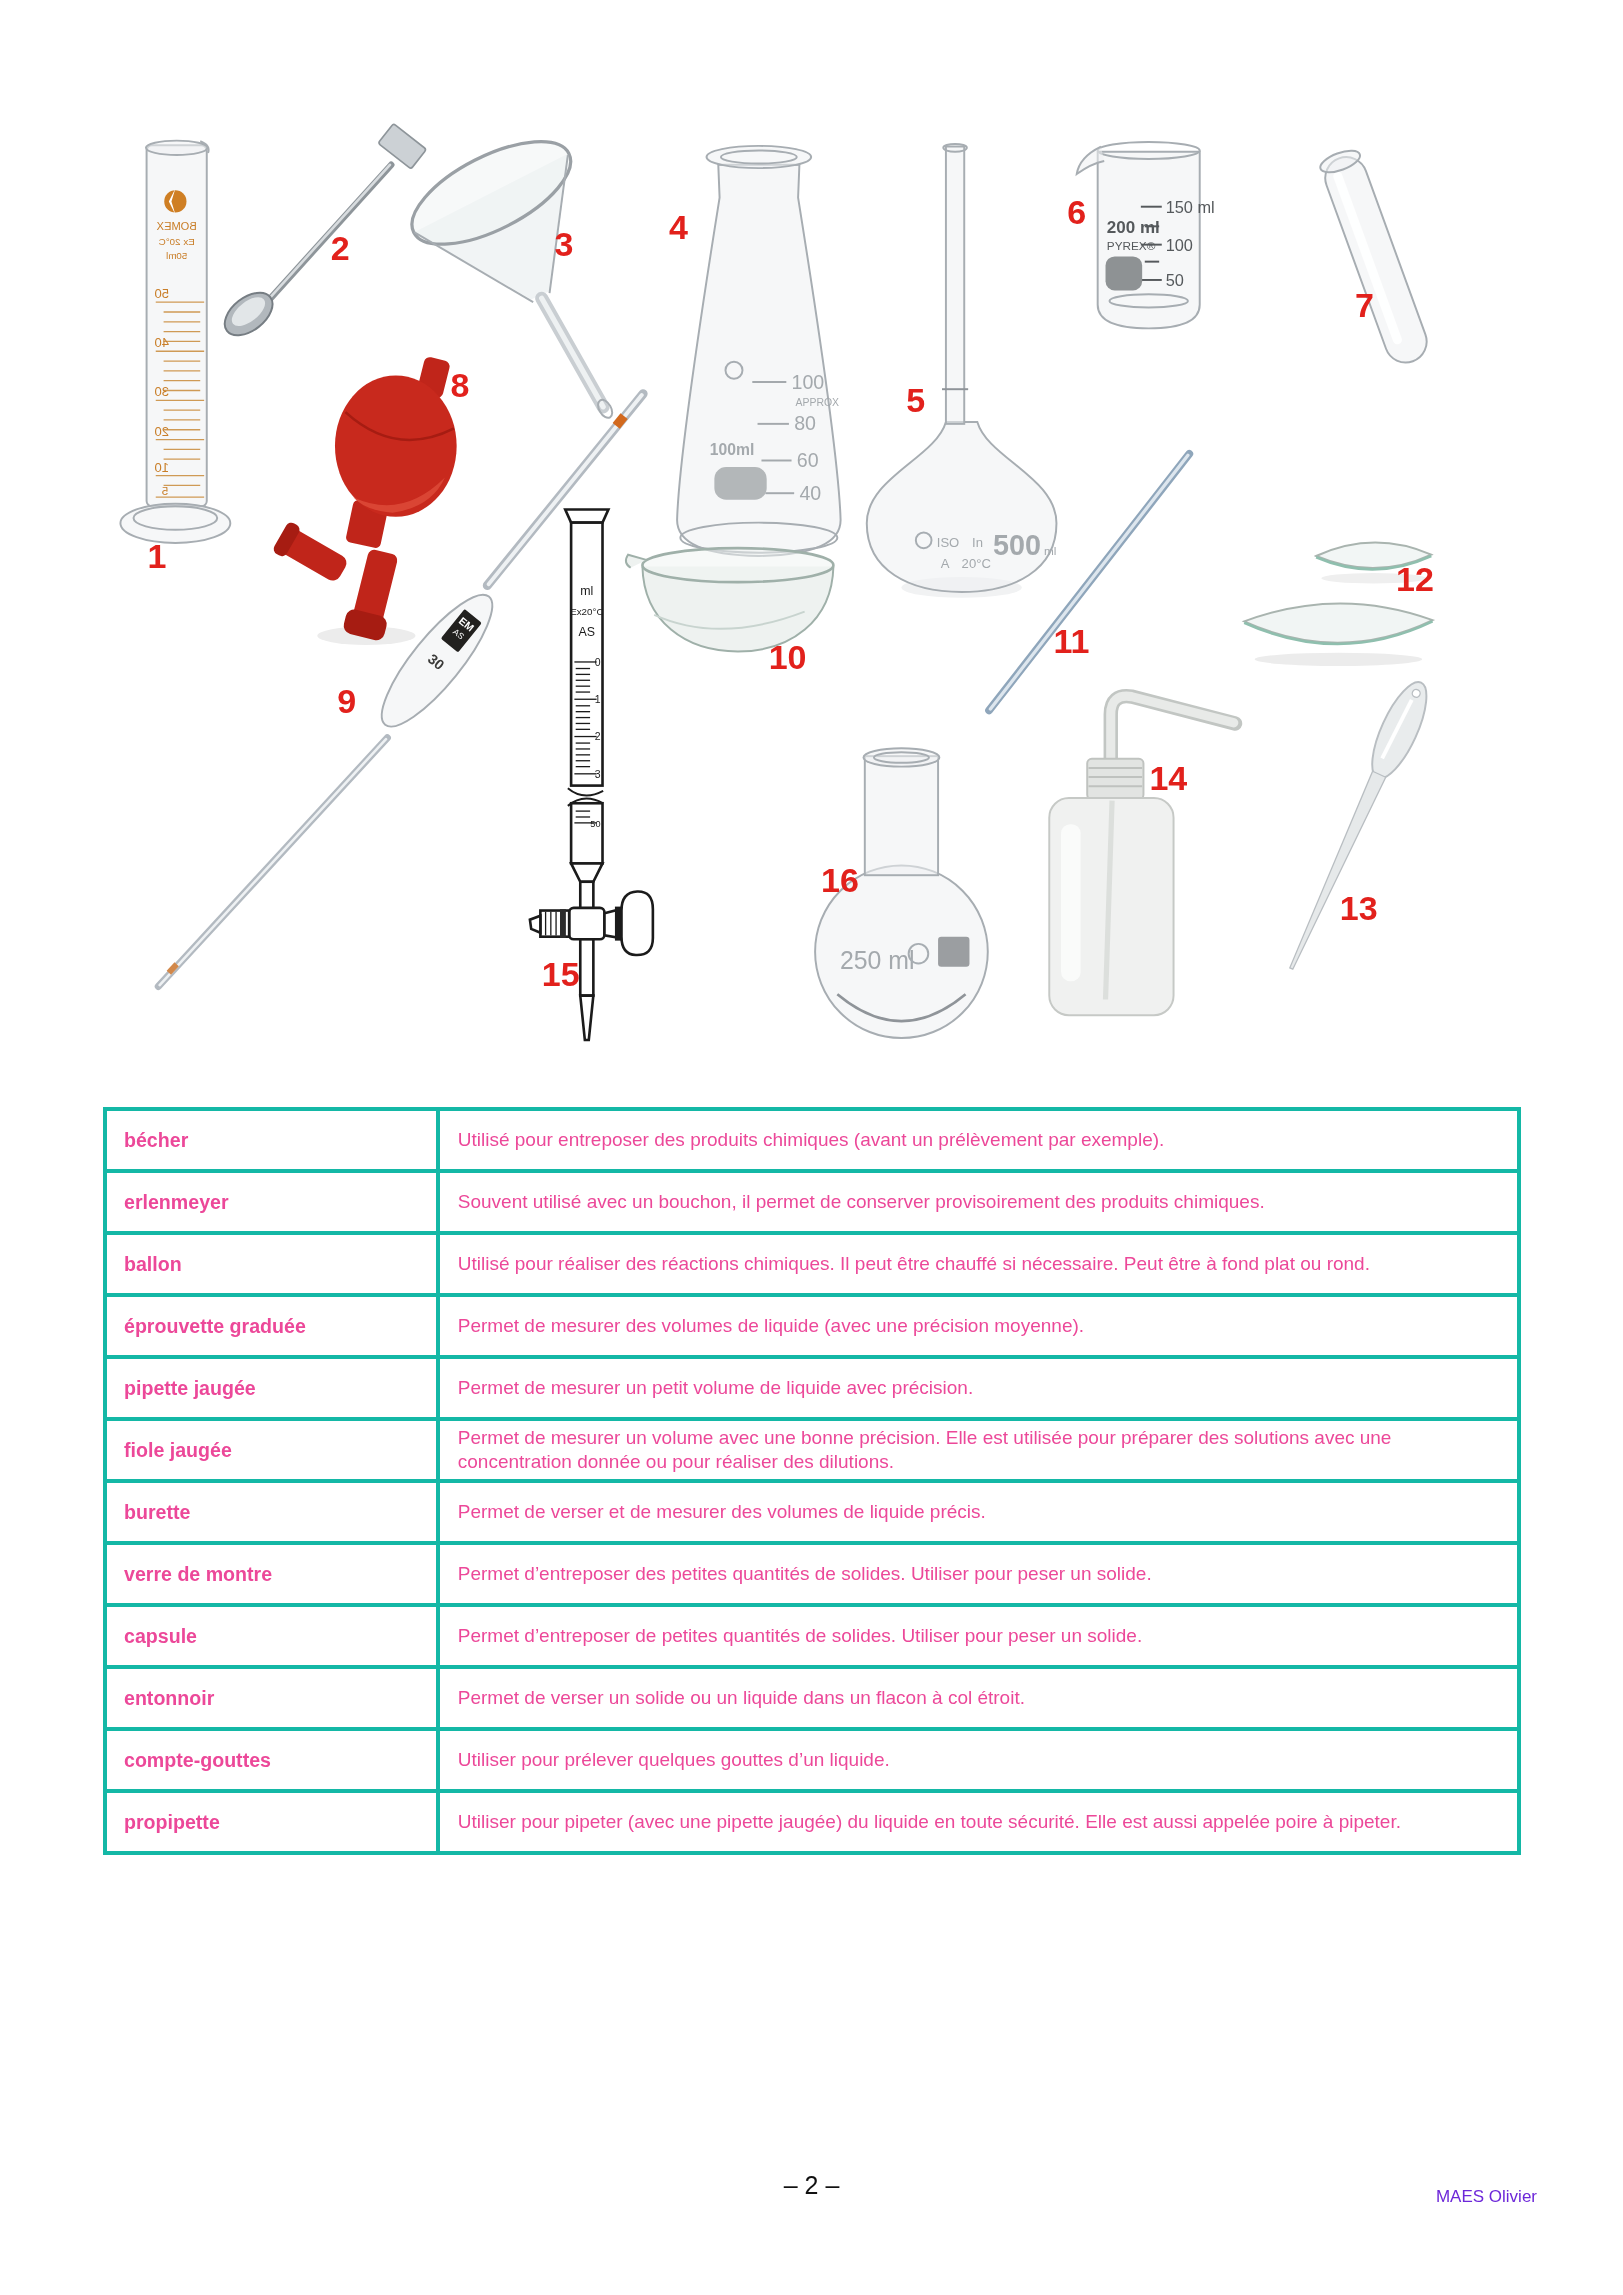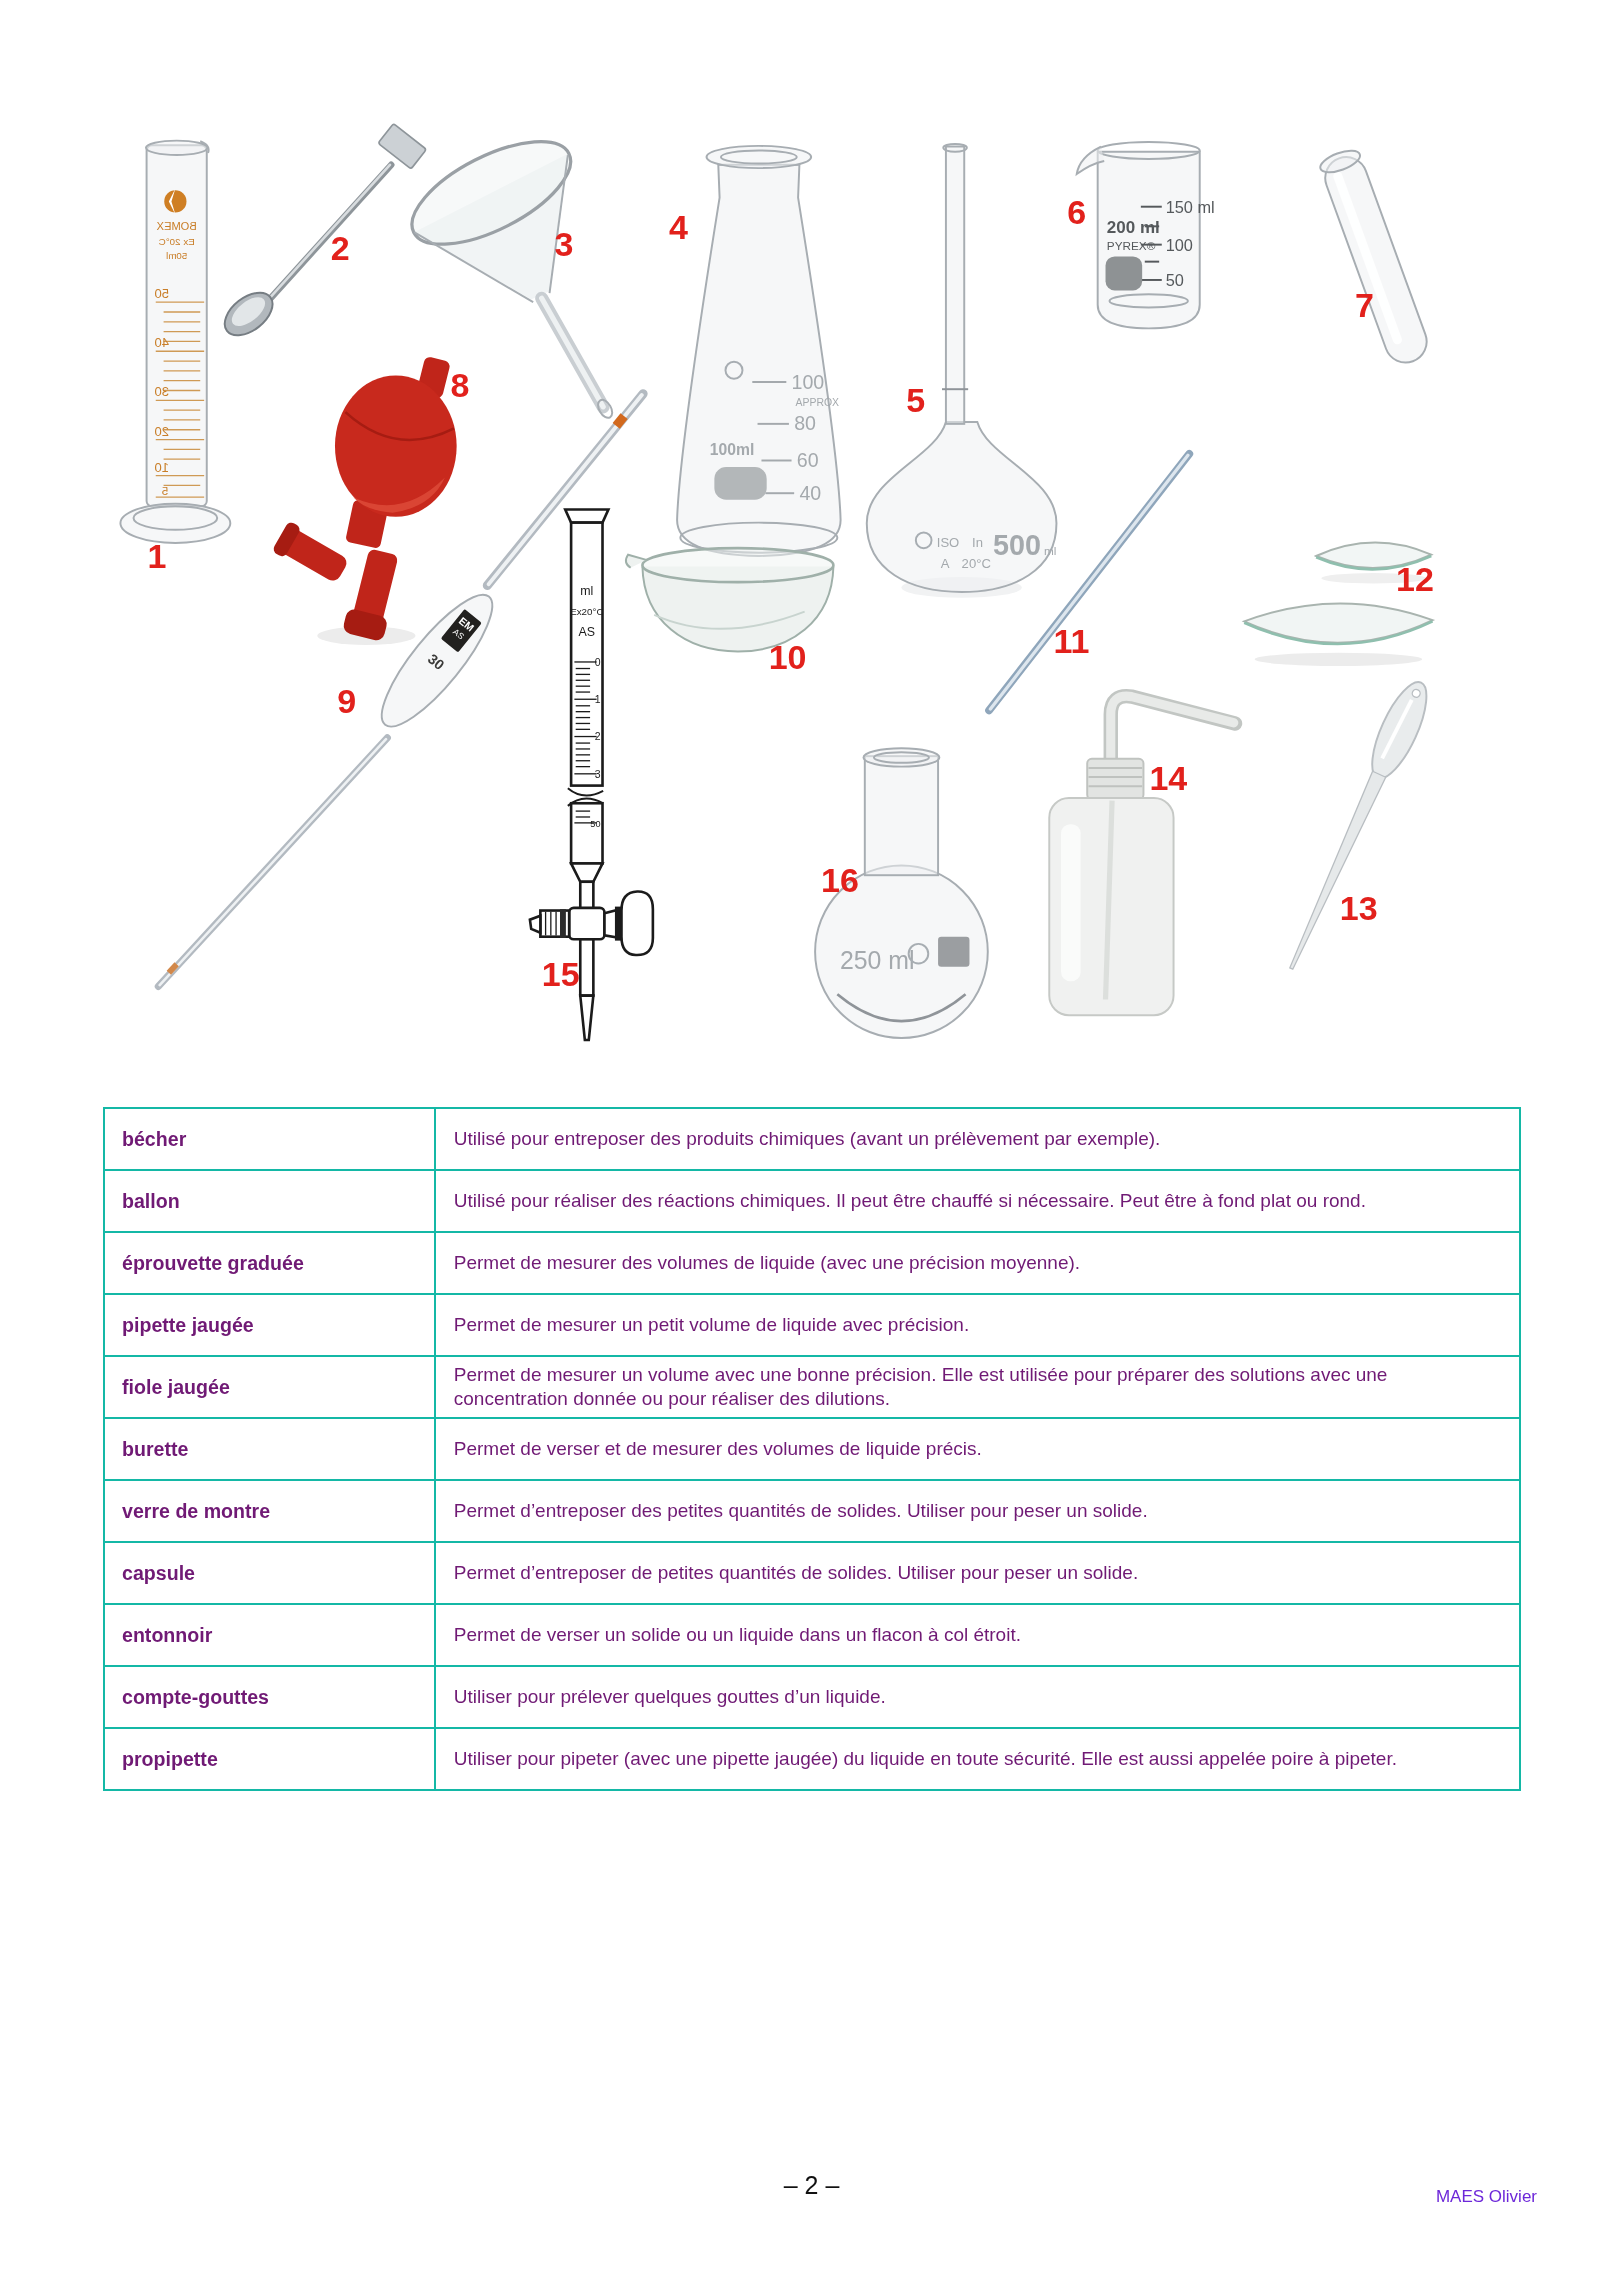--- a/index.html
+++ b/index.html
@@ -18,21 +18,21 @@
   .otxt{font-family:"Liberation Sans",sans-serif;fill:#c97e28;}
   .btxt{font-family:"Liberation Sans",sans-serif;fill:#1b1b1b;}
   .bur{fill:#ffffff;stroke:#1b1b1b;stroke-width:4;}
   .burline{fill:none;stroke:#1b1b1b;stroke-width:3;}
   
   .spec-table{
     position:absolute;left:103px;top:1107px;width:1418px;
     border-collapse:collapse;table-layout:fixed;
     border:2.6px solid #0c0c0c;
   }
-  .spec-table td{border:2px solid #14b8a6;vertical-align:middle;color:#701a75;}
+  .spec-table td{border:4px solid #14b8a6;vertical-align:middle;color:#ec4899;}
   .spec-table tr{height:62px;}
   td.name{width:305px;font-weight:bold;font-size:19.6px;padding:2.6px 6.5px 2.6px 17px;}
   td.desc{font-size:19px;line-height:1.25;padding:3.9px 15.7px 3.9px 18.3px;}
   
   .pageno{position:absolute;left:0;top:2171px;width:1623px;text-align:center;font-size:25px;color:#111;}
   .author{position:absolute;left:1243px;top:2187px;width:294px;text-align:right;font-size:17px;color:#6d28d9;}
 </style>
 </head>
 <body>
 
@@ -357,20 +357,24 @@
     <text x="1284" y="1364" class="num">16</text>
   </svg>
 
   <table class="spec-table">
     <tbody>
       <tr>
           <td class="name">bécher</td>
           <td class="desc">Utilisé pour entreposer des produits chimiques (avant un prélèvement par exemple).</td>
         </tr>
       <tr>
+          <td class="name">erlenmeyer</td>
+          <td class="desc">Souvent utilisé avec un bouchon, il permet de conserver provisoirement des produits chimiques.</td>
+        </tr>
+      <tr>
           <td class="name">ballon</td>
           <td class="desc">Utilisé pour réaliser des réactions chimiques. Il peut être chauffé si nécessaire. Peut être à fond plat ou rond.</td>
         </tr>
       <tr>
           <td class="name">éprouvette graduée</td>
           <td class="desc">Permet de mesurer des volumes de liquide (avec une précision moyenne).</td>
         </tr>
       <tr>
           <td class="name">pipette jaugée</td>
           <td class="desc">Permet de mesurer un petit volume de liquide avec précision.</td>

